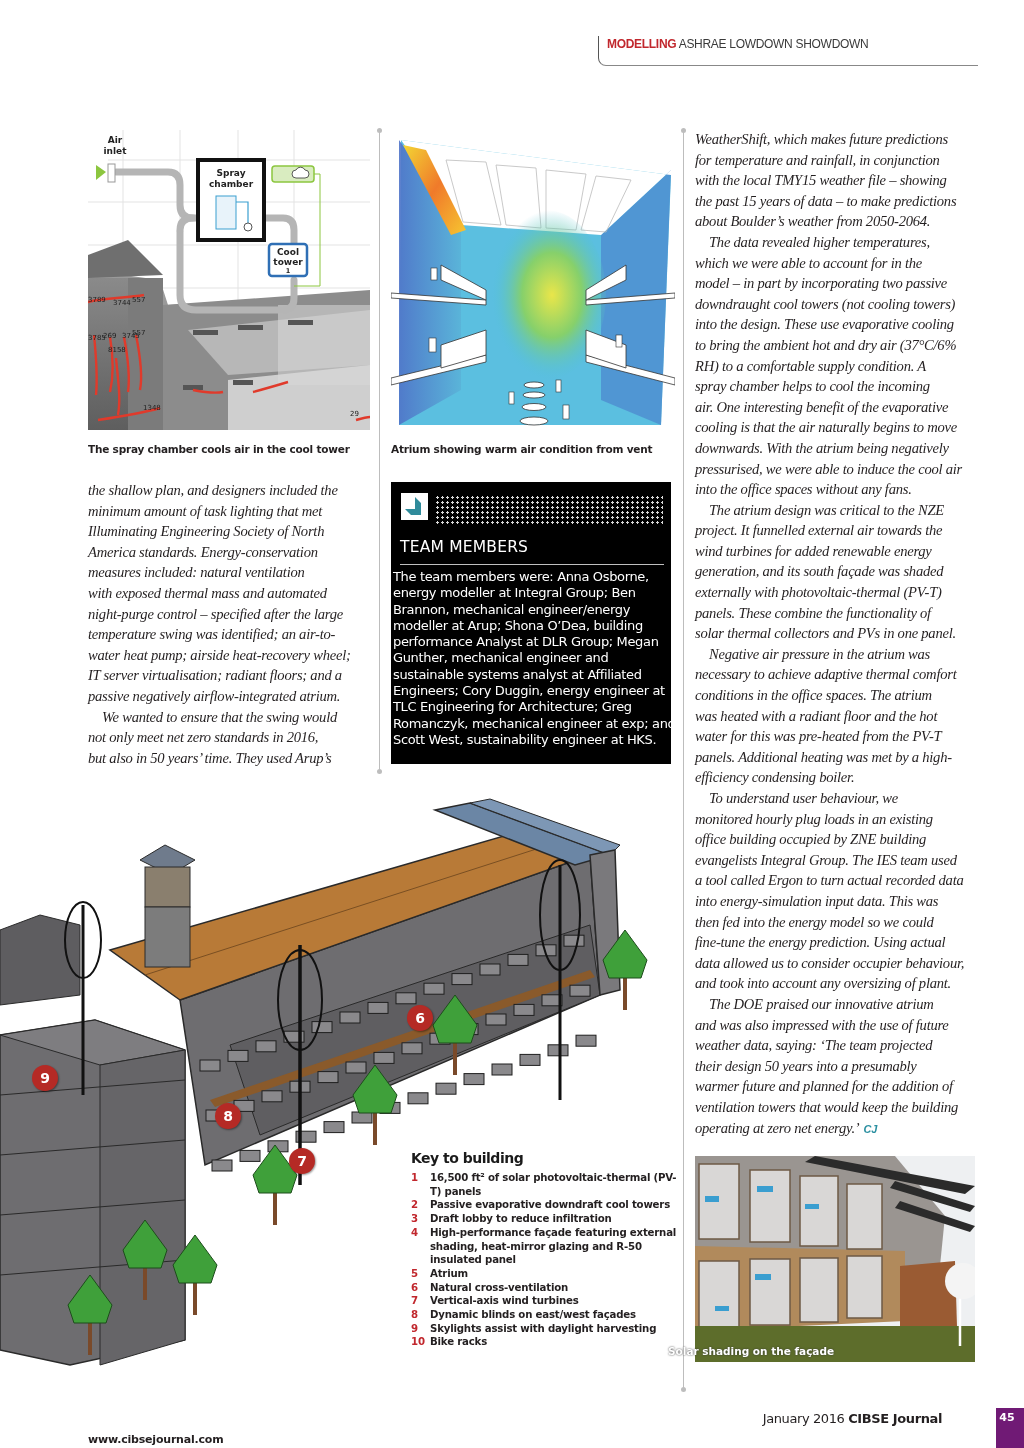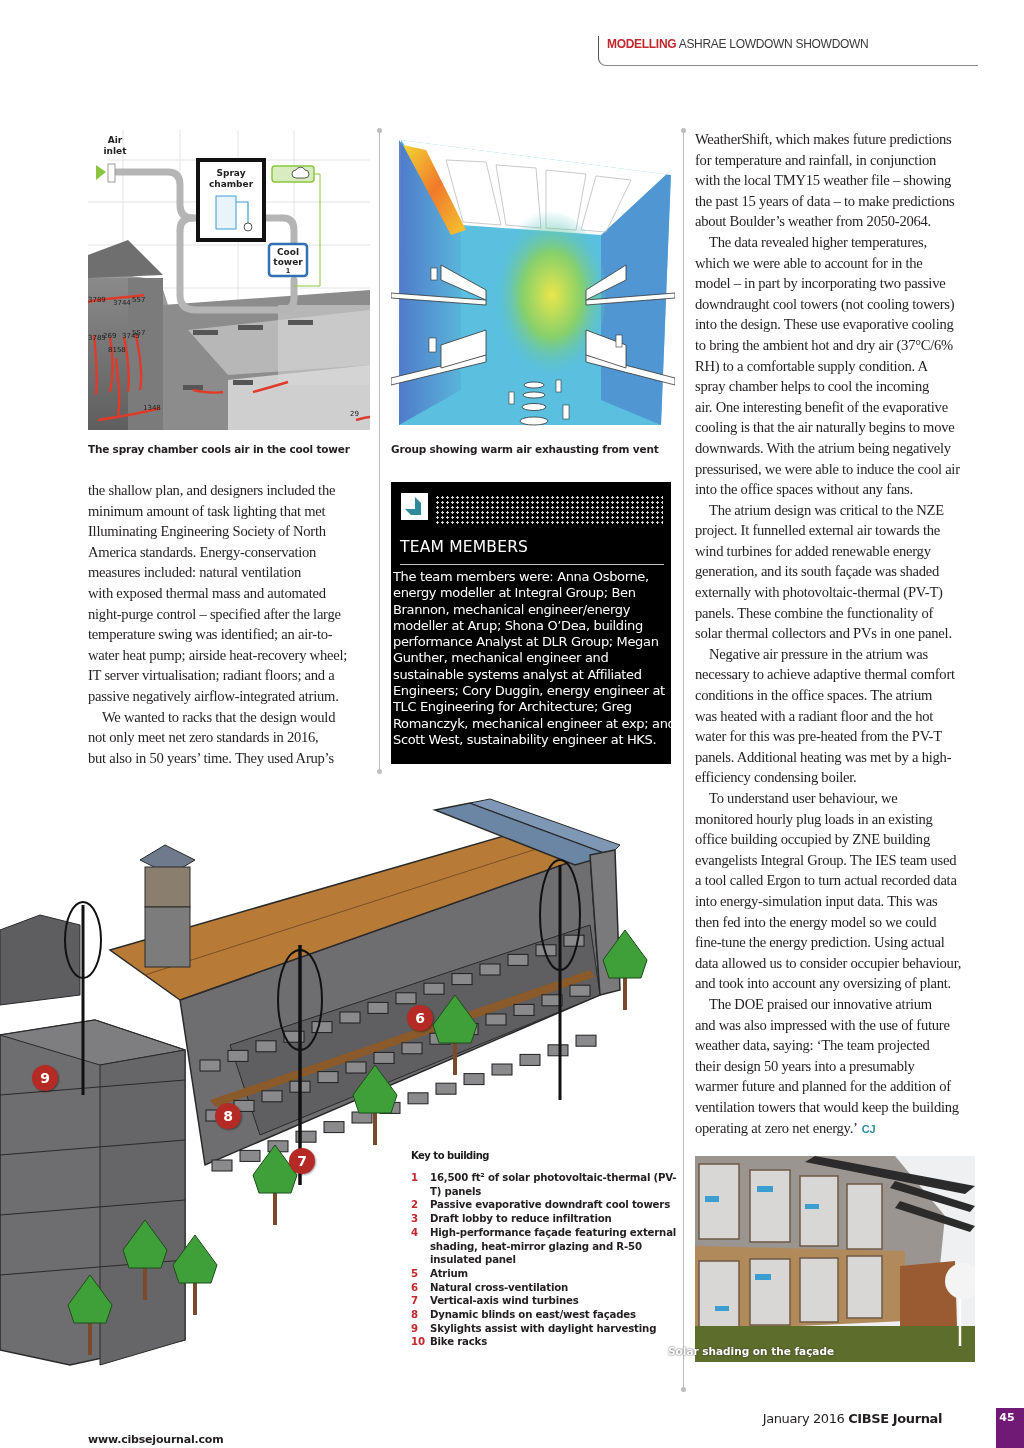--- a/index.html
+++ b/index.html
@@ -14,36 +14,36 @@
   
   .vdiv { position: absolute; width: 1px; background: #bdbdbd; }
   .vdiv::before, .vdiv::after { content: ""; position: absolute; left: -2px; width: 5px; height: 5px; border-radius: 50%; background: #bdbdbd; }
   .vdiv::before { top: -2px; } .vdiv::after { bottom: -2px; }
 
   
   .fig { position: absolute; overflow: hidden; }
   .caption { position: absolute; font-family: "DejaVu Sans", sans-serif; font-size: 10.5px; font-weight: bold; color: #231f20; white-space: nowrap; letter-spacing: -0.2px; }
 
   
-  .col { position: absolute; font-size: 14.6px; line-height: 20.6px; letter-spacing: -0.25px; color: #231f20; }
+  .col { position: absolute; font-size: 14.6px; line-height: 20.6px; letter-spacing: -0.25px; color: #231f20; font-style: italic; }
   .col .line { display: block; white-space: nowrap; }
   .cj { font-family: "Liberation Sans", sans-serif; font-weight: bold; color: #2a8fa0; font-size: 11px; }
 
   
   .team { position: absolute; left: 391px; top: 482px; width: 280px; height: 282px; background: #000000; }
   .team-logo { position: absolute; left: 10px; top: 11px; width: 27px; height: 27px; background: #fff; }
   .team-dots { position: absolute; left: 44px; top: 13px; width: 228px; height: 30px;
     background-image: radial-gradient(circle, rgba(255,255,255,0.85) 1px, transparent 1.3px); background-size: 5px 5px; }
   .team-title { position: absolute; left: 9px; top: 56px; font-family: "DejaVu Sans", sans-serif; font-size: 15.5px; color: #fff; letter-spacing: 0.2px; }
   .team-rule { position: absolute; left: 9px; top: 82px; width: 264px; height: 1px; background: rgba(255,255,255,0.75); }
   .team-body { position: absolute; left: 2px; top: 87px; width: 268px; font-family: "DejaVu Sans", sans-serif; font-size: 13px; line-height: 16.3px; color: #fff; letter-spacing: -0.35px; }
   .team-body .line { display: block; white-space: nowrap; }
 
   
-  .key-title { position: absolute; left: 411px; top: 1150px; font-family: "DejaVu Sans", sans-serif; font-weight: bold; font-size: 10px; color: #1a1a1a; letter-spacing: -0.5px; }
+  .key-title { position: absolute; left: 411px; top: 1150px; font-family: "DejaVu Sans", sans-serif; font-weight: bold; font-size: 14px; color: #1a1a1a; letter-spacing: -0.5px; }
   .key-list { position: absolute; left: 411px; top: 1171px; width: 270px; font-family: "DejaVu Sans", sans-serif; font-size: 10.2px; line-height: 13.7px; font-weight: bold; color: #231f20; letter-spacing: -0.2px; }
   .key-item { display: flex; }
   .key-num { width: 19px; flex-shrink: 0; color: #c1272d; }
   .key-text { flex: 1; }
 
   
   .footer-url { position: absolute; left: 88px; top: 1433px; font-family: "DejaVu Sans", sans-serif; font-weight: bold; font-size: 11px; color: #231f20; letter-spacing: -0.2px; }
   .footer-issue { position: absolute; right: 82px; top: 1411px; font-family: "DejaVu Sans", sans-serif; font-size: 13px; color: #231f20; letter-spacing: -0.4px; white-space: nowrap; }
   .footer-issue b { font-weight: bold; }
   .page-tab { position: absolute; left: 996px; top: 1408px; width: 31px; height: 40px; background: #701a75; }
@@ -207,35 +207,35 @@
     <g fill="#fff" stroke="#333" stroke-width="0.6">
       <rect x="40" y="138" width="6" height="12"></rect>
         <rect x="38" y="208" width="7" height="14"></rect>
       <rect x="118" y="262" width="5" height="12"></rect>
         <rect x="165" y="250" width="5" height="12"></rect>
       <rect x="172" y="275" width="6" height="14"></rect>
         <rect x="225" y="205" width="6" height="12"></rect>
     </g>
   </svg>
 </div>
-<div class="caption" style="left:391px; top:443px;">Group showing warm air exhausting from vent</div>
+<div class="caption" style="left:391px; top:443px;">Atrium showing warm air condition from vent</div>
 
 <div class="col" style="left:88px; top:480px; width:285px;">
   <span class="line">the shallow plan, and designers included the</span>
   <span class="line">minimum amount of task lighting that met</span>
   <span class="line">Illuminating Engineering Society of North</span>
   <span class="line">America standards. Energy-conservation</span>
   <span class="line">measures included: natural ventilation</span>
   <span class="line">with exposed thermal mass and automated</span>
   <span class="line">night-purge control – specified after the large</span>
   <span class="line">temperature swing was identified; an air-to-</span>
   <span class="line">water heat pump; airside heat-recovery wheel;</span>
   <span class="line">IT server virtualisation; radiant floors; and a</span>
   <span class="line">passive negatively airflow-integrated atrium.</span>
-  <span class="line" style="padding-left:14px;">We wanted to racks that the design would</span>
+  <span class="line" style="padding-left:14px;">We wanted to ensure that the swing would</span>
   <span class="line">not only meet net zero standards in 2016,</span>
   <span class="line">but also in 50 years’ time. They used Arup’s</span>
 </div>
 
 <div class="team">
   <div class="team-logo">
     <svg width="27" height="27" viewBox="0 0 27 27">
         <polygon points="4,16 14,16 14,4 20,10 20,22 10,22" fill="#2f8b9b"></polygon>
       </svg>
   </div>

